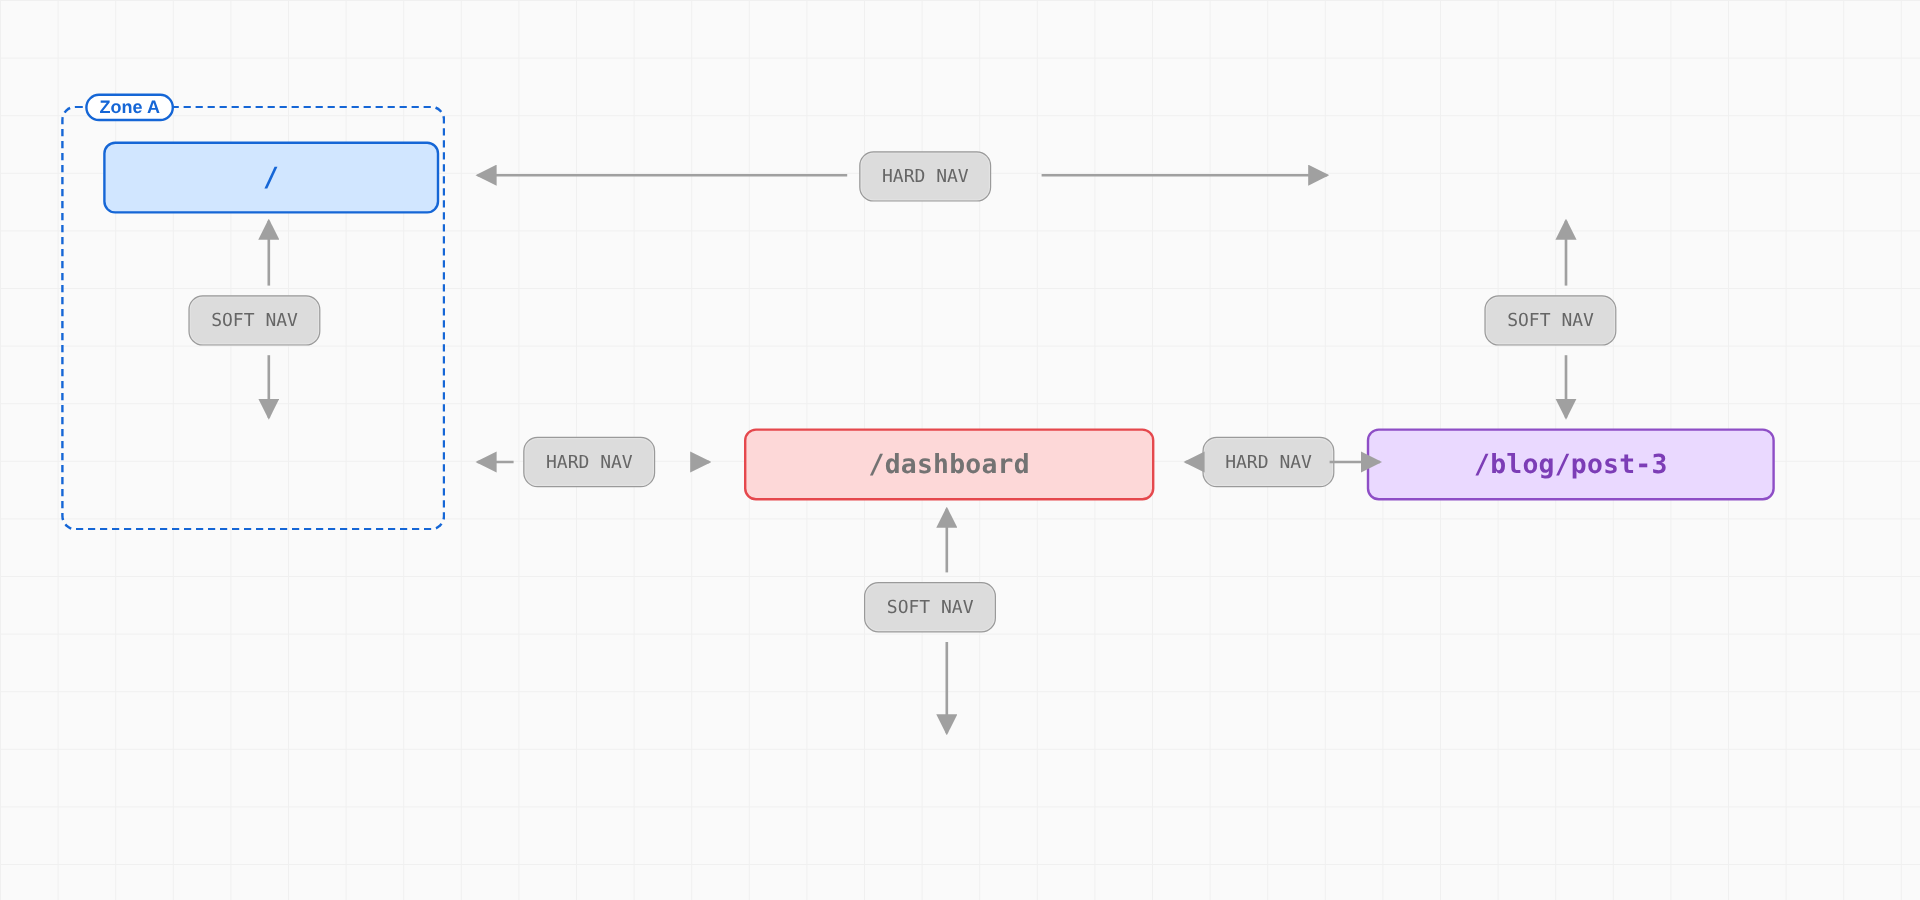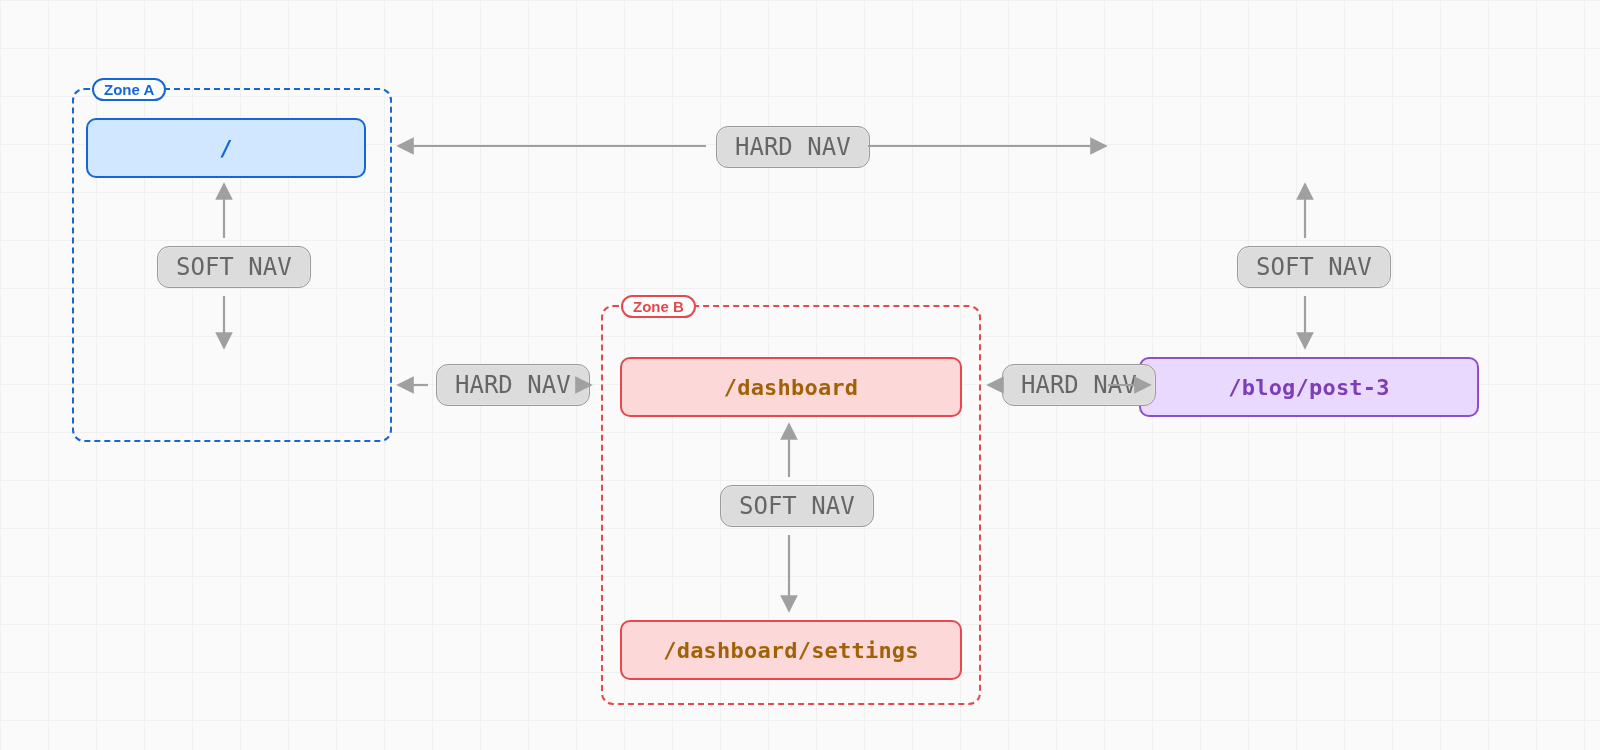--- a/index.html
+++ b/index.html
@@ -8,59 +8,55 @@
     background-image:
       linear-gradient(#f0f0f0 1px,transparent 1px),
       linear-gradient(90deg,#f0f0f0 1px,transparent 1px);
     background-size:48px 48px;
   }
   .stage{position:relative;width:1600px;height:750px}
 
   .zone{position:absolute;border:2px dashed;border-radius:12px;background:transparent}
   .zone-label{position:absolute;top:-12px;left:18px;padding:1px 10px;border:2px solid;border-radius:999px;background:#fff;font-size:15px;font-weight:600;font-family:-apple-system,BlinkMacSystemFont,'Segoe UI',sans-serif}
 
-  .zone-a{left:72px;top:88px;width:316px;height:350px;border-color:#1566d6}
+  .zone-a{left:51px;top:88px;width:316px;height:350px;border-color:#1566d6}
   .zone-a .zone-label{color:#1566d6;border-color:#1566d6}
   .zone-b{left:601px;top:305px;width:376px;height:396px;border-color:#e5484d}
   .zone-b .zone-label{color:#e5484d;border-color:#e5484d}
   .zone-c{left:1119px;top:88px;width:372px;height:350px;border-color:#8e4ec6}
   .zone-c .zone-label{color:#8e4ec6;border-color:#8e4ec6}
 
   .route{position:absolute;display:flex;align-items:center;justify-content:center;
     height:56px;border:2px solid;border-radius:10px;font-size:22px;font-weight:600;
     letter-spacing:.2px}
   .route.blue{background:#d1e6ff;border-color:#1566d6;color:#1566d6}
-  .route.red{background:#fdd8d8;border-color:#e5484d;color:#a16207}
+  .route.red{background:#fdd8d8;border-color:#e5484d;color:#737373}
   .route.purple{background:#ead9ff;border-color:#8e4ec6;color:#7c3db6}
 
   .pill{position:absolute;display:flex;align-items:center;justify-content:center;
     padding:0 18px;height:40px;background:#dcdcdc;border:1.5px solid #9a9a9a;border-radius:12px;
-    color:#666;font-size:24px;font-family:ui-monospace,SFMono-Regular,Menlo,Consolas,monospace;
+    color:#666;font-size:15px;font-family:ui-monospace,SFMono-Regular,Menlo,Consolas,monospace;
     white-space:nowrap;box-shadow:inset 0 0 0 1px rgba(255,255,255,.2)}
 
   svg.arrows{position:absolute;inset:0;width:1600px;height:750px;pointer-events:none}
   .arrowline{stroke:#a0a0a0;stroke-width:2.2;fill:none}
   .arrowhead{fill:#a0a0a0}
 </style>
 </head>
 <body>
 
 <div class="stage">
 
   <div class="zone zone-a">
     <div class="zone-label">Zone A</div>
   </div>
   <div class="route blue" style="left:86px;top:118px;width:276px">/</div>
   <div class="pill" style="left:157px;top:246px">SOFT NAV</div>
 
-  <div class="zone zone-b">
-    <div class="zone-label">Zone B</div>
-  </div>
   <div class="route red" style="left:620px;top:357px;width:338px">/dashboard</div>
-  <div class="route red" style="left:620px;top:620px;width:338px">/dashboard/settings</div>
   <div class="pill" style="left:720px;top:485px">SOFT NAV</div>
 
   <div class="route purple" style="left:1139px;top:357px;width:336px">/blog/post-3</div>
   <div class="pill" style="left:1237px;top:246px">SOFT NAV</div>
 
   <div class="pill" style="left:716px;top:126px">HARD NAV</div>
   <div class="pill" style="left:436px;top:364px">HARD NAV</div>
   <div class="pill" style="left:1002px;top:364px">HARD NAV</div>
 
   <svg class="arrows">

